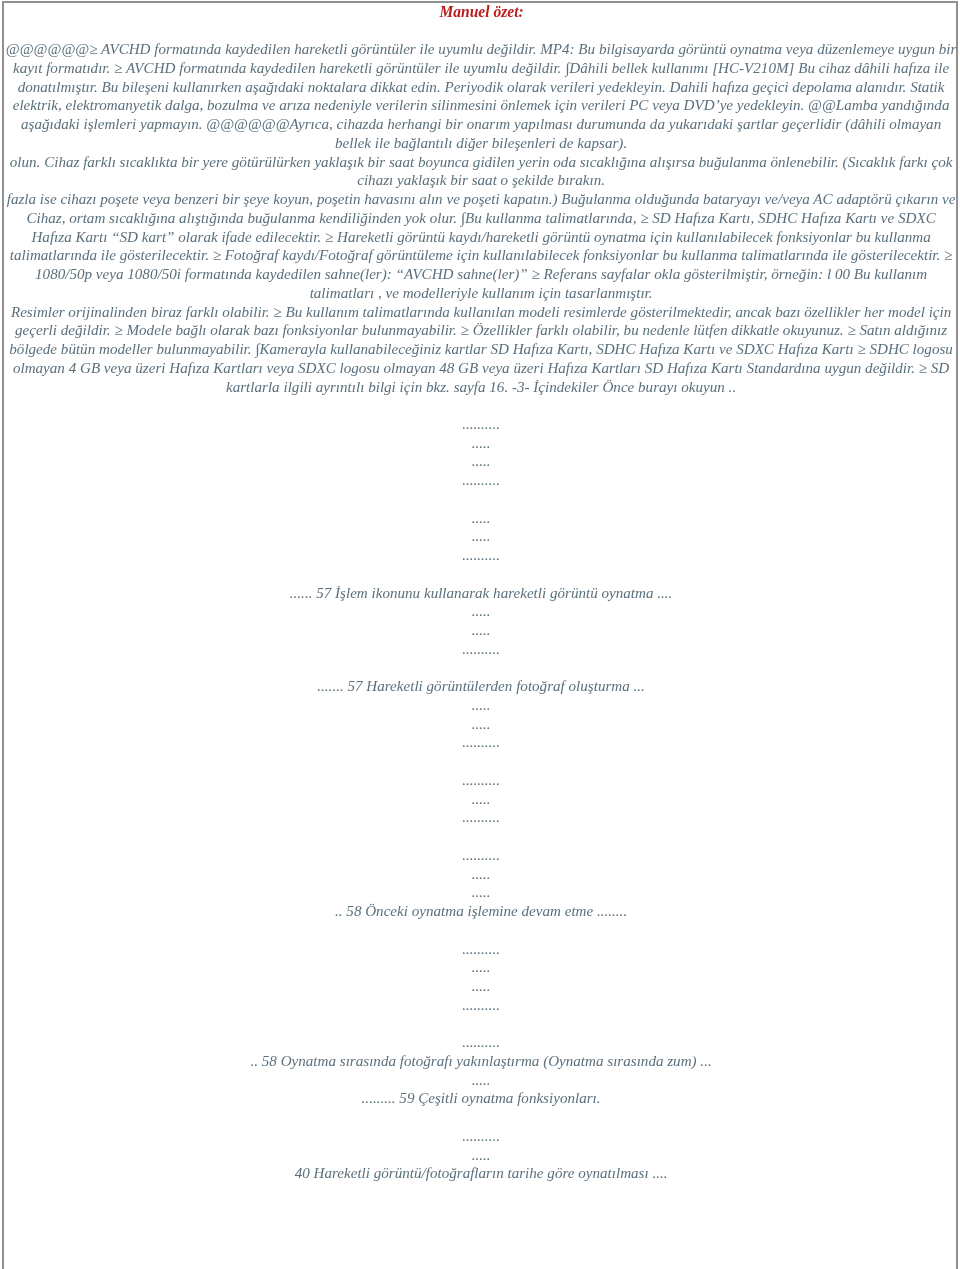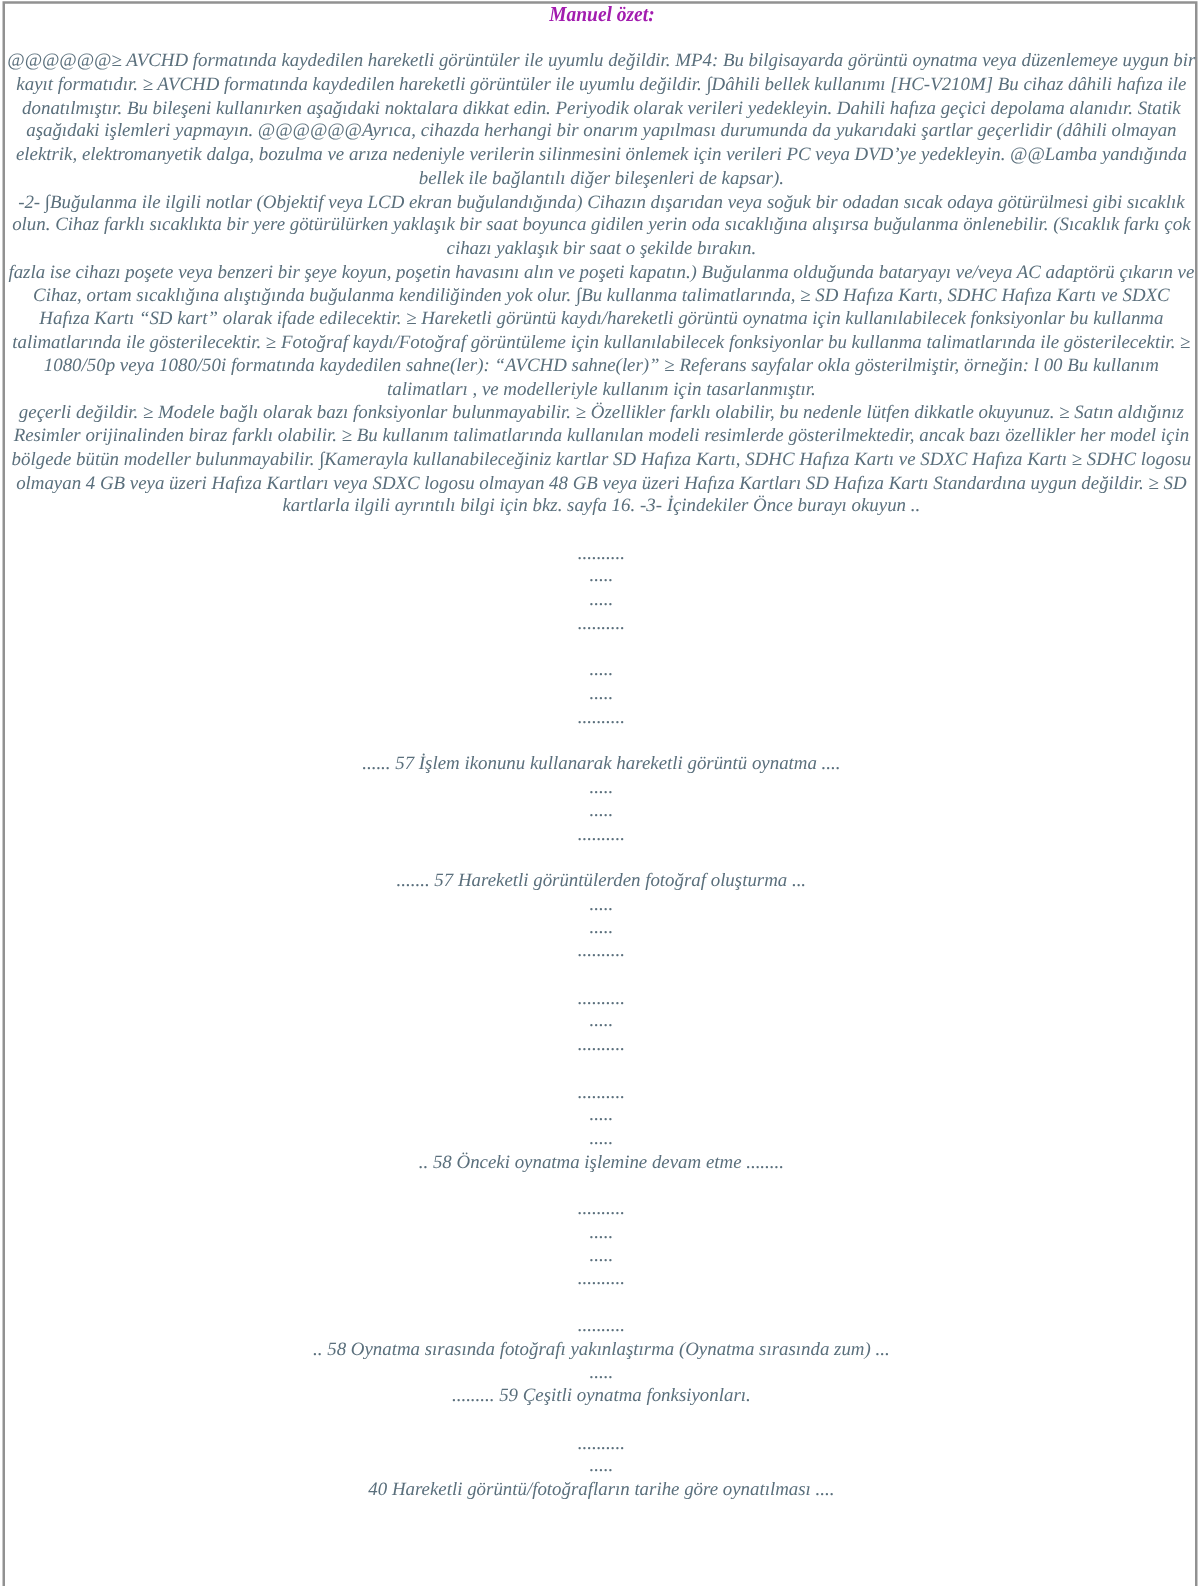--- a/index.html
+++ b/index.html
@@ -12,21 +12,21 @@
   .page {
     position:absolute; left:1.7px; top:1.2px;
     width:956.5px; height:1340px;
     border:2.2px solid #919191;
     box-sizing:border-box; background:#fff;
   }
   .content { position:absolute; left:-2.6px; top:0px; width:960px;
     -webkit-font-smoothing:antialiased; transform:translateZ(0); }
   .heading {
     text-align:center; font-style:italic; font-weight:bold;
-    color:#a21caf; font-size:17.2px; line-height:19px; margin-top:-1.3px;
+    color:#b91c1c; font-size:17.2px; line-height:19px; margin-top:-1.3px;
   }
   .hdr { display:inline-block; transform:scaleX(0.905); transform-origin:center; }
   .body { margin-top:19.4px; }
   .line {
     color:#5a6f7c; font-style:italic; font-size:15.1px;
     line-height:18.74px; text-align:center;
     white-space:nowrap; margin:0;
   }
   .toc { }
   .toc .line { }
@@ -34,34 +34,33 @@
 </head>
 <body>
 
 <div class="page">
   <div class="content">
     <div class="heading"><span class="hdr">Manuel özet:</span></div>
     <div id="body" class="body">
         <div class="line">@@@@@@≥ AVCHD formatında kaydedilen hareketli görüntüler ile uyumlu değildir. MP4: Bu bilgisayarda görüntü oynatma veya düzenlemeye uygun bir</div>
         <div class="line">kayıt formatıdır. ≥ AVCHD formatında kaydedilen hareketli görüntüler ile uyumlu değildir. ∫Dâhili bellek kullanımı [HC-V210M] Bu cihaz dâhili hafıza ile</div>
         <div class="line">donatılmıştır. Bu bileşeni kullanırken aşağıdaki noktalara dikkat edin. Periyodik olarak verileri yedekleyin. Dahili hafıza geçici depolama alanıdır. Statik</div>
+        <div class="line">elektrik, elektromanyetik dalga, bozulma ve arıza nedeniyle verilerin silinmesini önlemek için verileri PC veya DVD’ye yedekleyin. @@Lamba yandığında</div>
         <div class="line">aşağıdaki işlemleri yapmayın. @@@@@@Ayrıca, cihazda herhangi bir onarım yapılması durumunda da yukarıdaki şartlar geçerlidir (dâhili olmayan</div>
-        <div class="line">elektrik, elektromanyetik dalga, bozulma ve arıza nedeniyle verilerin silinmesini önlemek için verileri PC veya DVD’ye yedekleyin. @@Lamba yandığında</div>
         <div class="line">bellek ile bağlantılı diğer bileşenleri de kapsar).</div>
-        <div class="line">-2- ∫Buğulanma ile ilgili notlar (Objektif veya LCD ekran buğulandığında) Cihazın dışarıdan veya soğuk bir odadan sıcak odaya götürülmesi gibi sıcaklık</div>
         <div class="line">olun. Cihaz farklı sıcaklıkta bir yere götürülürken yaklaşık bir saat boyunca gidilen yerin oda sıcaklığına alışırsa buğulanma önlenebilir. (Sıcaklık farkı çok</div>
         <div class="line">cihazı yaklaşık bir saat o şekilde bırakın.</div>
         <div class="line">fazla ise cihazı poşete veya benzeri bir şeye koyun, poşetin havasını alın ve poşeti kapatın.) Buğulanma olduğunda bataryayı ve/veya AC adaptörü çıkarın ve</div>
         <div class="line">Cihaz, ortam sıcaklığına alıştığında buğulanma kendiliğinden yok olur. ∫Bu kullanma talimatlarında, ≥ SD Hafıza Kartı, SDHC Hafıza Kartı ve SDXC</div>
         <div class="line">Hafıza Kartı “SD kart” olarak ifade edilecektir. ≥ Hareketli görüntü kaydı/hareketli görüntü oynatma için kullanılabilecek fonksiyonlar bu kullanma</div>
         <div class="line">talimatlarında ile gösterilecektir. ≥ Fotoğraf kaydı/Fotoğraf görüntüleme için kullanılabilecek fonksiyonlar bu kullanma talimatlarında ile gösterilecektir. ≥</div>
         <div class="line">1080/50p veya 1080/50i formatında kaydedilen sahne(ler): “AVCHD sahne(ler)” ≥ Referans sayfalar okla gösterilmiştir, örneğin: l 00 Bu kullanım</div>
         <div class="line">talimatları , ve modelleriyle kullanım için tasarlanmıştır.</div>
+        <div class="line">Resimler orijinalinden biraz farklı olabilir. ≥ Bu kullanım talimatlarında kullanılan modeli resimlerde gösterilmektedir, ancak bazı özellikler her model için</div>
         <div class="line">geçerli değildir. ≥ Modele bağlı olarak bazı fonksiyonlar bulunmayabilir. ≥ Özellikler farklı olabilir, bu nedenle lütfen dikkatle okuyunuz. ≥ Satın aldığınız</div>
-        <div class="line">Resimler orijinalinden biraz farklı olabilir. ≥ Bu kullanım talimatlarında kullanılan modeli resimlerde gösterilmektedir, ancak bazı özellikler her model için</div>
         <div class="line">bölgede bütün modeller bulunmayabilir. ∫Kamerayla kullanabileceğiniz kartlar SD Hafıza Kartı, SDHC Hafıza Kartı ve SDXC Hafıza Kartı ≥ SDHC logosu</div>
         <div class="line">olmayan 4 GB veya üzeri Hafıza Kartları veya SDXC logosu olmayan 48 GB veya üzeri Hafıza Kartları SD Hafıza Kartı Standardına uygun değildir. ≥ SD</div>
         <div class="line">kartlarla ilgili ayrıntılı bilgi için bkz. sayfa 16. -3- İçindekiler Önce burayı okuyun ..</div>
       </div>
     <div id="toc" class="toc">
         <div class="line">&nbsp;</div>
         <div class="line">..........</div>
         <div class="line">.....</div>
         <div class="line">.....</div>
         <div class="line">..........</div>

